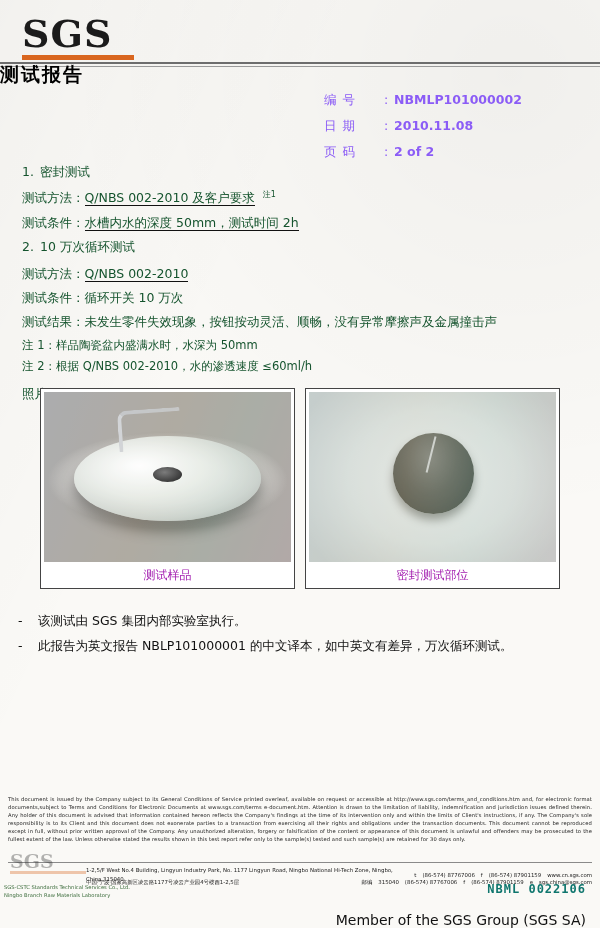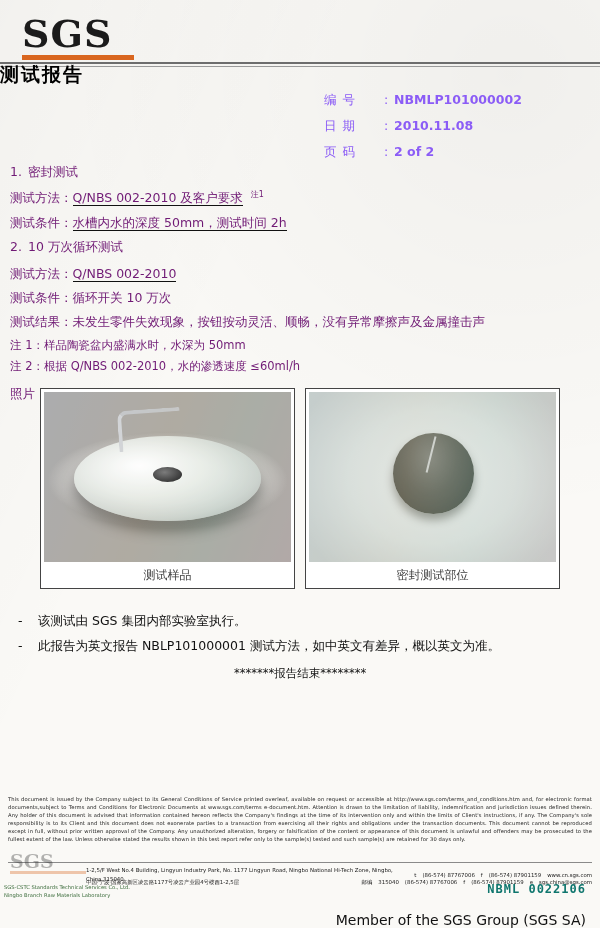--- a/index.html
+++ b/index.html
@@ -50,22 +50,22 @@
   .meta{
     position:absolute;right:26px;top:92px;width:250px;
     font-size:12.5px;color:#8b5cf6;
   }
   .meta .row{display:flex;align-items:baseline;margin-bottom:9px;}
   .meta .k{width:54px;letter-spacing:6px;}
   .meta .c{width:16px;text-align:center;}
   .meta .v{font-weight:bold;}
   
   .content{
-    position:absolute;left:10px;right:18px;top:160px;
-    font-size:12.5px;color:#701a75;line-height:1.95;
+    position:absolute;left:22px;right:18px;top:160px;
+    font-size:12.5px;color:#14532d;line-height:1.95;
   }
   .sec-title{font-size:12.5px;margin:0 0 2px 0;}
   .sec-title .num{display:inline-block;width:18px;}
   .line{margin:0;}
   .line .lbl{display:inline-block;}
   .u{border-bottom:1px solid #111;padding-bottom:0px;}
   sup{font-size:8px;vertical-align:super;margin-left:8px;}
   .notes{font-size:11.5px;line-height:1.9;}
   .photos-label{margin-top:4px;font-size:12.5px;}
   
@@ -73,21 +73,21 @@
     position:absolute;left:40px;top:388px;width:520px;
     display:flex;gap:10px;
   }
   .photo-box{
     width:250px;border:1px solid #444;background:#fff;padding:3px 3px 0 3px;
   }
   .photo{
     width:100%;height:170px;display:block;position:relative;overflow:hidden;
   }
   .cap{
-    text-align:center;font-size:12px;padding:5px 0 4px 0;color:#404040;
+    text-align:center;font-size:12px;padding:5px 0 4px 0;color:#a21caf;
   }
   
   .p1{
     background:
       radial-gradient(ellipse 120px 48px at 50% 52%, #f4f2ee 0%, #e6e4e2 48%, #c9c6c2 72%, #9e9b97 100%),
       linear-gradient(160deg,#6d4a33 0%,#7d5638 40%,#5d3f2b 100%);
   }
   .p1:before{
     content:"";position:absolute;left:12%;top:26%;width:76%;height:50%;
     border-radius:50%;
@@ -262,23 +262,22 @@
     </div>
   </div>
 
   <div class="bullets">
     <div class="b">
       <span class="dash">-</span>
       <span>该测试由 SGS 集团内部实验室执行。</span>
     </div>
     <div class="b">
       <span class="dash">-</span>
-      <span>此报告为英文报告 NBLP101000001 测试方法，如中英文有差异，概以英文为准。</span>
-    </div>
-    <div class="endmark">*******报告结束********</div>
+      <span>此报告为英文报告 NBLP101000001 的中文译本，如中英文有差异，万次循环测试。</span>
+    </div>
   </div>
 
   <div class="legal">This document is issued by the Company subject to its General Conditions of Service printed overleaf, available on request or accessible at http://www.sgs.com/terms_and_conditions.htm and, for electronic format documents,subject to Terms and Conditions for Electronic Documents at www.sgs.com/terms e-document.htm. Attention is drawn to the limitation of liability, indemnification and jurisdiction issues defined therein. Any holder of this document is advised that information contained hereon reflects the Company's findings at the time of its intervention only and within the limits of Client's instructions, if any. The Company's sole responsibility is to its Client and this document does not exonerate parties to a transaction from exercising all their rights and obligations under the transaction documents. This document cannot be reproduced except in full, without prior written approval of the Company. Any unauthorized alteration, forgery or falsification of the content or appearance of this document is unlawful and offenders may be prosecuted to the fullest extent of the law. Unless otherwise stated the results shown in this test report refer only to the sample(s) tested and such sample(s) are retained for 30 days only.</div>
 
   <div class="foot-rule"></div>
 
   <div class="foot-logo wm">
     <div class="t">SGS</div>
     <div class="b"></div>
   </div>

